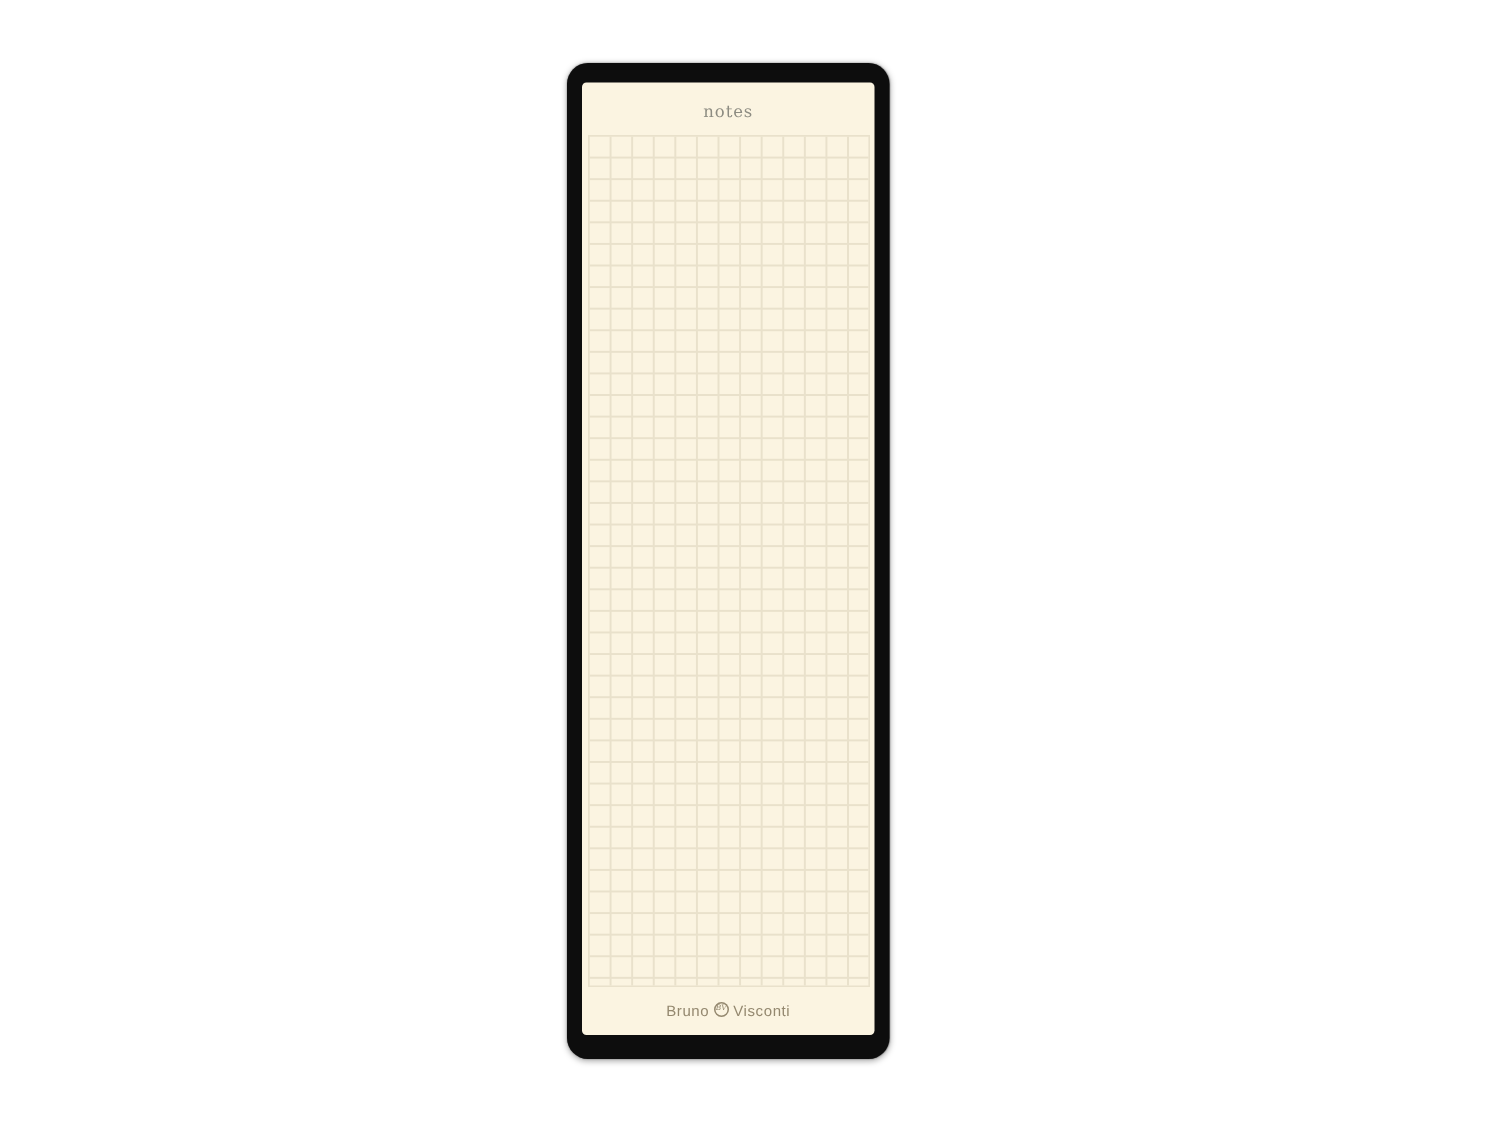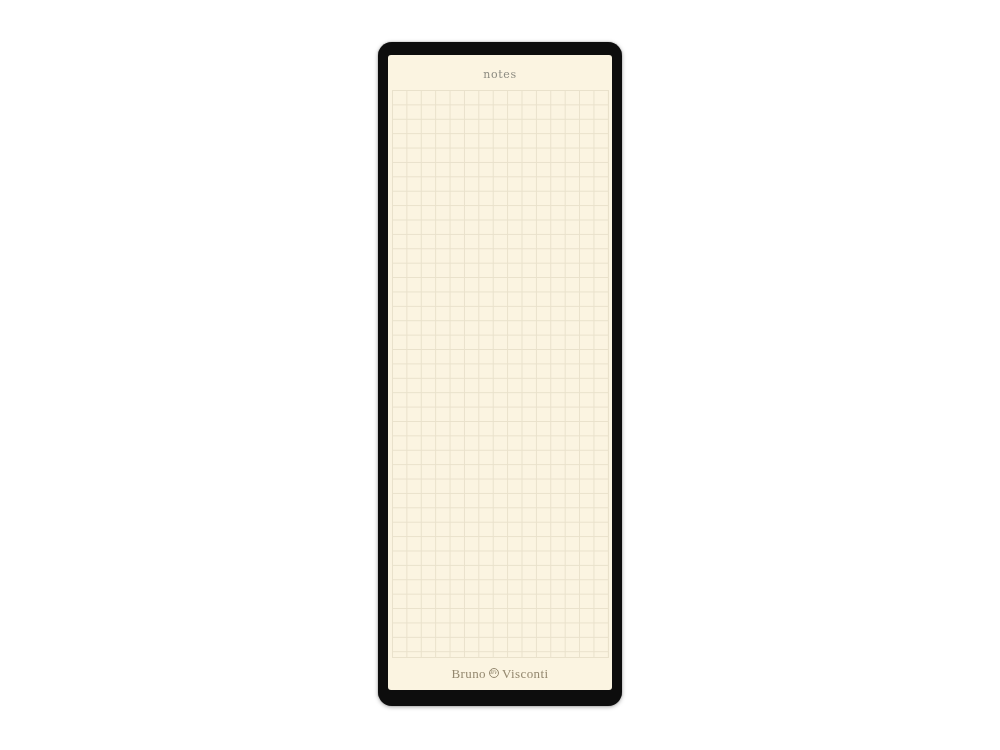--- a/index.html
+++ b/index.html
@@ -18,21 +18,21 @@
     overflow: hidden;
   }
   .stage {
     position: relative;
     width: 1000px; height: 750px;
     background: var(--background);
   }
   .notebook {
     position: absolute;
     left: 378px; top: 42px;
-    width: 244px; height: 664px;
+    width: 215px; height: 664px;
     background: var(--cover);
     border-radius: 14px;
     padding: 13px 10px 16px 10px;
     box-shadow: 0 1px 4px rgba(0,0,0,0.35), 0 0 1px rgba(0,0,0,0.5);
   }
   .page {
     position: relative;
     width: 100%; height: 100%;
     background: var(--paper);
     border-radius: 3px;
@@ -65,22 +65,22 @@
   }
   .page-footer {
     height: 32px;
     flex: 0 0 32px;
     display: flex;
     align-items: center;
     justify-content: center;
     gap: 2px;
   }
   .brand-word {
-    font-family: Liberation Serif, serif;
-    font-size: 13px;
+    font-family: Liberation Sans, sans-serif;
+    font-size: 10px;
     letter-spacing: 0.4px;
     color: var(--brand-text);
   }
   .monogram {
     position: relative;
     width: 10px; height: 10px;
     border: 0.5px solid var(--brand-text);
     border-radius: 50%;
     display: inline-flex;
     align-items: center;

